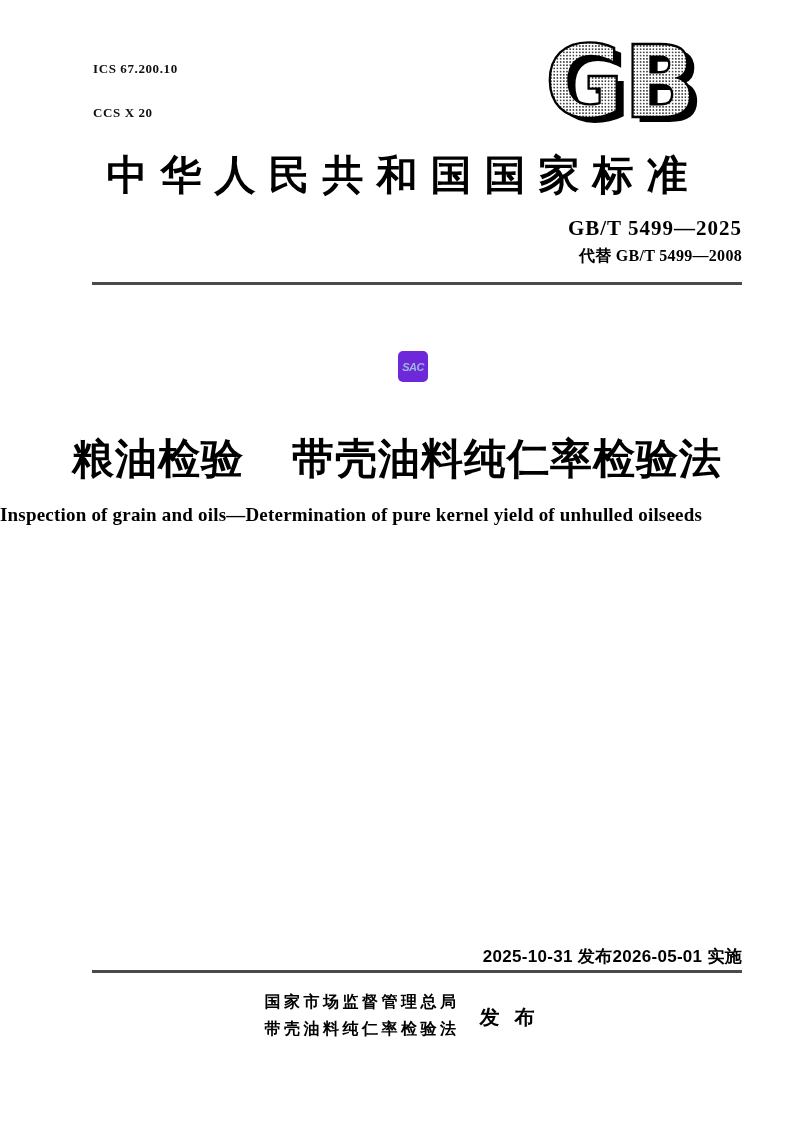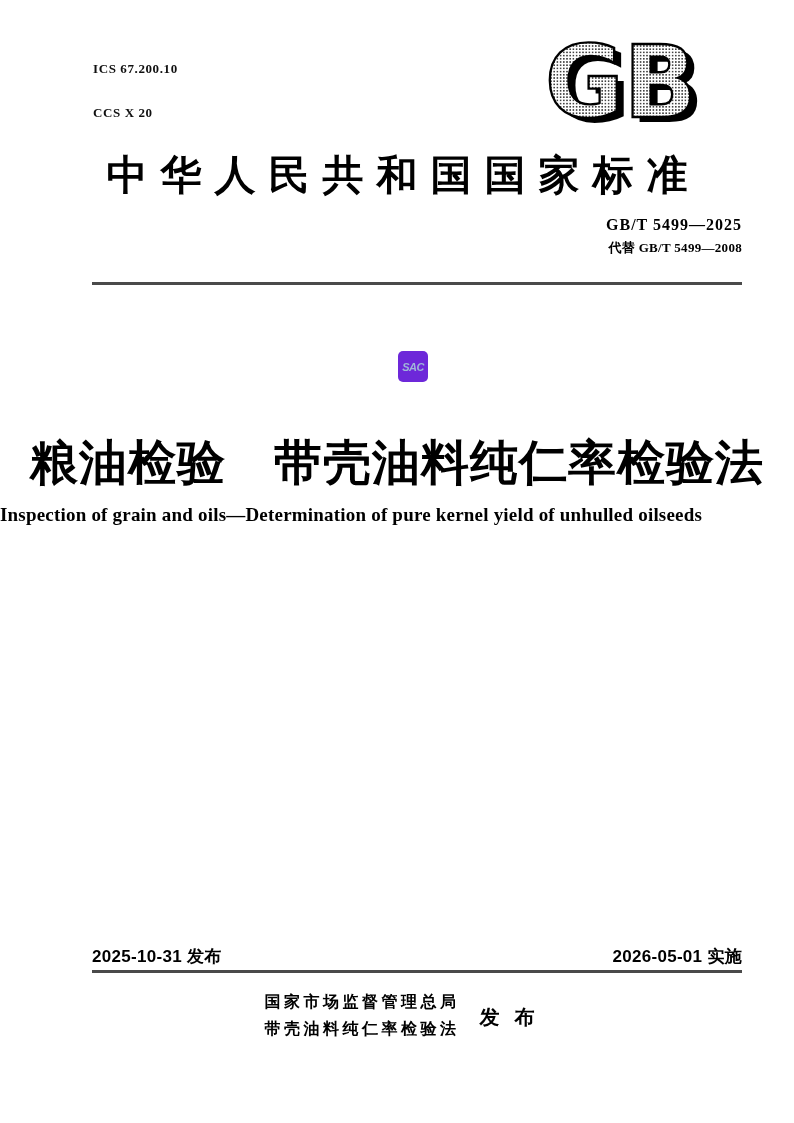--- a/index.html
+++ b/index.html
@@ -28,59 +28,59 @@
     text-align:center;
     font-family:"Liberation Serif", serif;
     font-weight:bold; font-size:41px;
     letter-spacing:13px; text-indent:13px;
     white-space:nowrap;
   }
   
   .std-block { position:absolute; top:214px; right:52px; text-align:right; }
   .std-number {
     font-family:"Liberation Serif", serif;
-    font-weight:bold; font-size:16px; letter-spacing:1px;
+    font-weight:bold; font-size:21px; letter-spacing:1px;
   }
   .std-replaces {
     margin-top:5px;
     font-family:"Liberation Serif", serif;
-    font-weight:bold; font-size:13px; letter-spacing:0.3px;
+    font-weight:bold; font-size:16px; letter-spacing:0.3px;
   }
   
   .rule { position:absolute; left:92px; width:650px; background:#4a4a4a; }
   .rule-top { top:280px; height:3px; }
   .rule-bottom { top:968px; height:2.5px; }
   
   .sac {
     position:absolute; left:398px; top:349px; width:30px; height:31px;
     background:#6d28d9; border-radius:5px;
     display:flex; align-items:center; justify-content:center;
     font-family:"Liberation Sans", sans-serif;
     font-style:italic; font-weight:bold; font-size:11px;
     letter-spacing:-0.5px; color:#9fb6d8;
   }
   
   .cn-title {
     position:absolute; top:429px; left:0; width:794px;
     display:flex; justify-content:center; gap:48px;
     font-family:"Liberation Sans", sans-serif;
-    font-weight:bold; font-size:48px; letter-spacing:1px;
+    font-weight:bold; font-size:42px; letter-spacing:1px;
     white-space:nowrap;
   }
   
   .en-title {
     position:absolute; top:502px; left:0; width:794px;
     font-family:"Liberation Serif", serif;
     font-weight:bold; font-size:19px; letter-spacing:0.2px;
     white-space:nowrap;
   }
   
   .dates {
     position:absolute; top:943px; left:92px; width:650px;
-    display:flex; justify-content:space-between;
+    display:flex; justify-content:flex-end;
     font-family:"Liberation Sans", sans-serif;
     font-weight:bold; font-size:17px; letter-spacing:0.3px;
   }
   
   .publisher {
     position:absolute; top:988px; left:0; width:794px;
     display:flex; justify-content:center; align-items:center; gap:20px;
     transform:translateX(10px);
   }
   .publisher-orgs {

